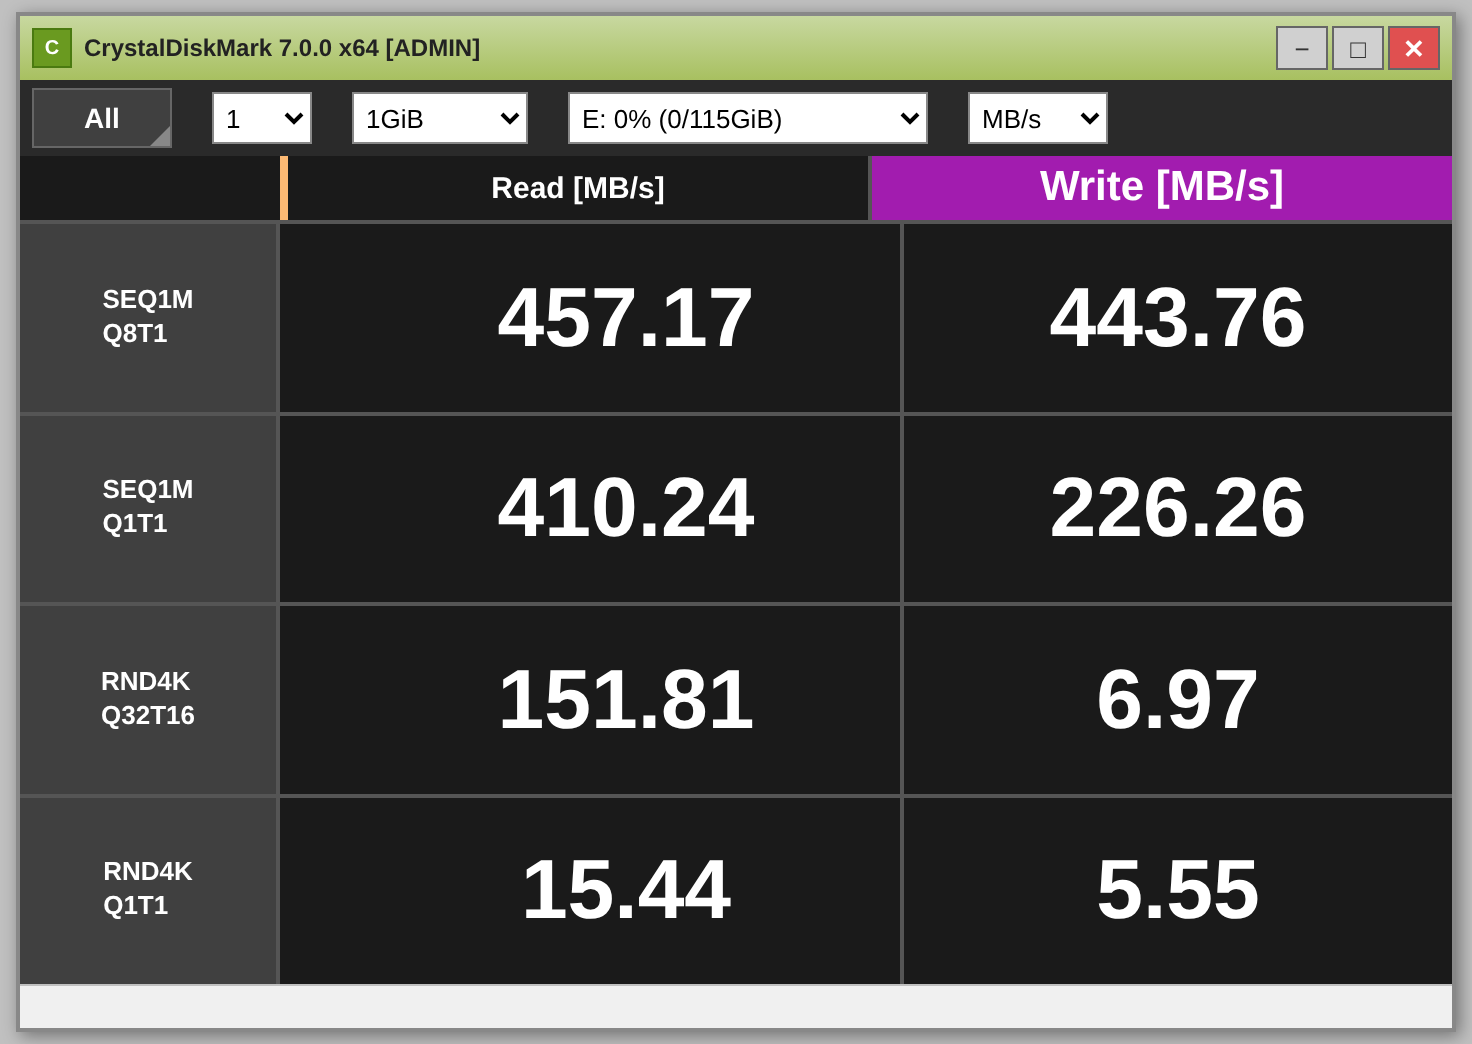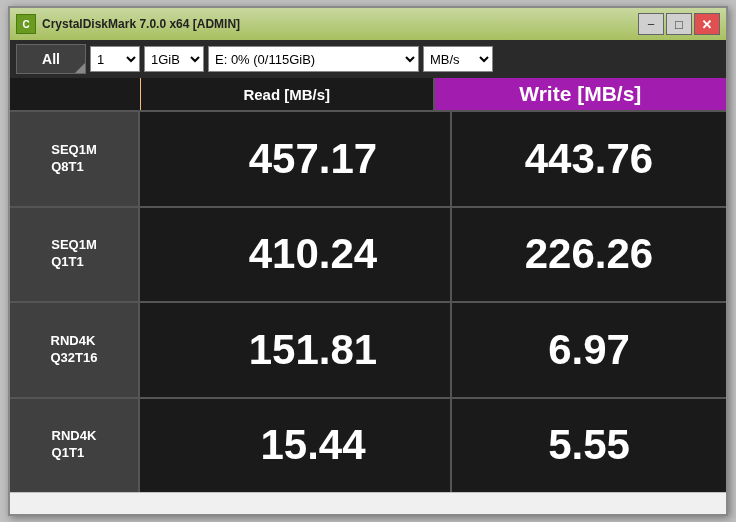--- a/index.html
+++ b/index.html
@@ -103,21 +103,21 @@
       white-space: nowrap;
     }
 
     
     .toolbar {
       height: 38px;
       background: #2a2a2a;
       display: flex;
       align-items: center;
       padding: 4px 6px;
-      gap: 4px;
+      gap: 20px;
       flex-shrink: 0;
     }
 
     .all-btn {
       width: 70px;
       height: 30px;
       background: #404040;
       color: white;
       font-size: 14px;
       font-weight: bold;
@@ -142,22 +142,22 @@
     .toolbar-select {
       height: 26px;
       background: white;
       border: 1px solid #888;
       font-size: 13px;
       cursor: pointer;
       padding: 0 2px;
     }
 
     .toolbar-select.narrow { width: 50px; }
-    .toolbar-select.medium { width: 60px; }
-    .toolbar-select.wide { width: 211px; }
+    .toolbar-select.medium { width: 88px; }
+    .toolbar-select.wide { width: 180px; }
     .toolbar-select.unit { width: 70px; }
 
     
     .content {
       flex: 1;
       background: #1a1a1a;
       display: flex;
       flex-direction: column;
     }
 
@@ -176,21 +176,21 @@
 
     .header-read {
       flex: 1;
       background: #1a1a1a;
       display: flex;
       align-items: center;
       justify-content: center;
       color: white;
       font-size: 15px;
       font-weight: bold;
-      border-left: 1px solid #fdba74;
+      border-left: 4px solid #fdba74;
     }
 
     .header-write {
       flex: 1;
       background: #a21caf;
       display: flex;
       align-items: center;
       justify-content: center;
       color: white;
       font-size: 21px;

